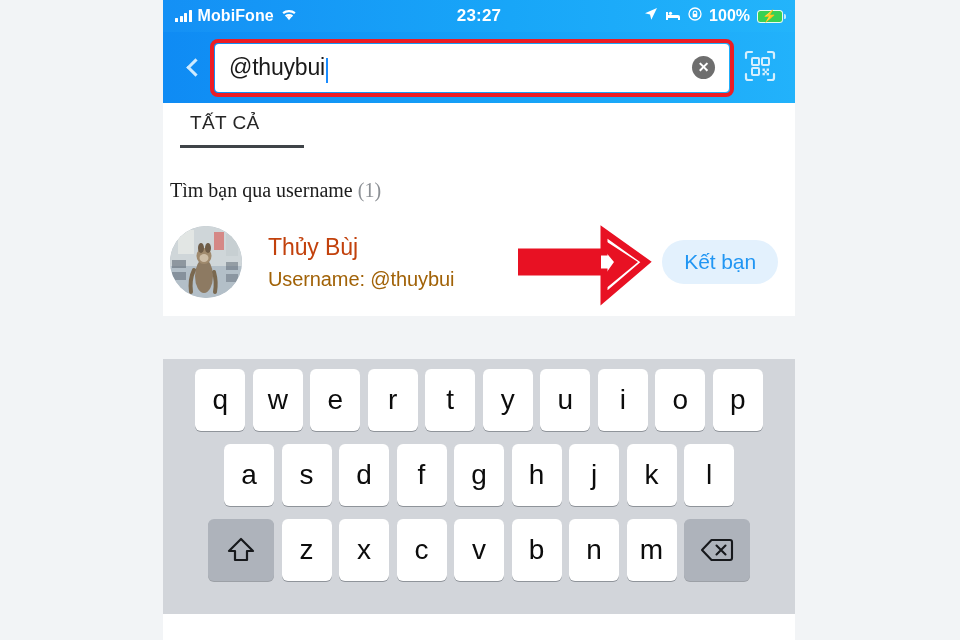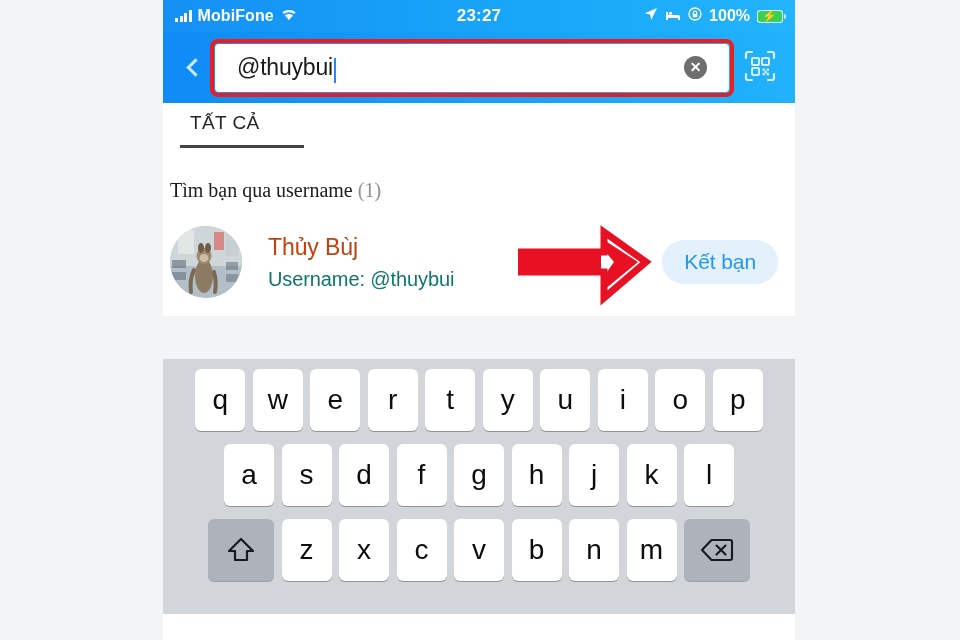--- a/index.html
+++ b/index.html
@@ -138,21 +138,21 @@
     pointer-events: none;
     z-index: 3;
   }
   .searchfield {
     position: absolute;
     inset: 0;
     background: #ffffff;
     border-radius: 4px;
     display: flex;
     align-items: center;
-    padding: 0 22px;
+    padding: 0 14px;
     overflow: hidden;
   }
   .searchtext {
     font-size: 23px;
     color: #1a1a1a;
     white-space: nowrap;
     letter-spacing: -.2px;
   }
   .caret {
     display: inline-block;
@@ -248,21 +248,21 @@
 
   .rowtext { margin-left: 26px; flex: 1 1 auto; }
   .rowname {
     font-size: 23px;
     color: #c2410c;
     margin-bottom: 7px;
     letter-spacing: -.1px;
   }
   .rowsub {
     font-size: 20px;
-    color: #0f766e;
+    color: #a16207;
     letter-spacing: -.1px;
   }
 
   .addbtn {
     flex: 0 0 auto;
     margin-right: 17px;
     background: #e3f1fd;
     color: #2196f3;
     border: none;
     border-radius: 22px;

